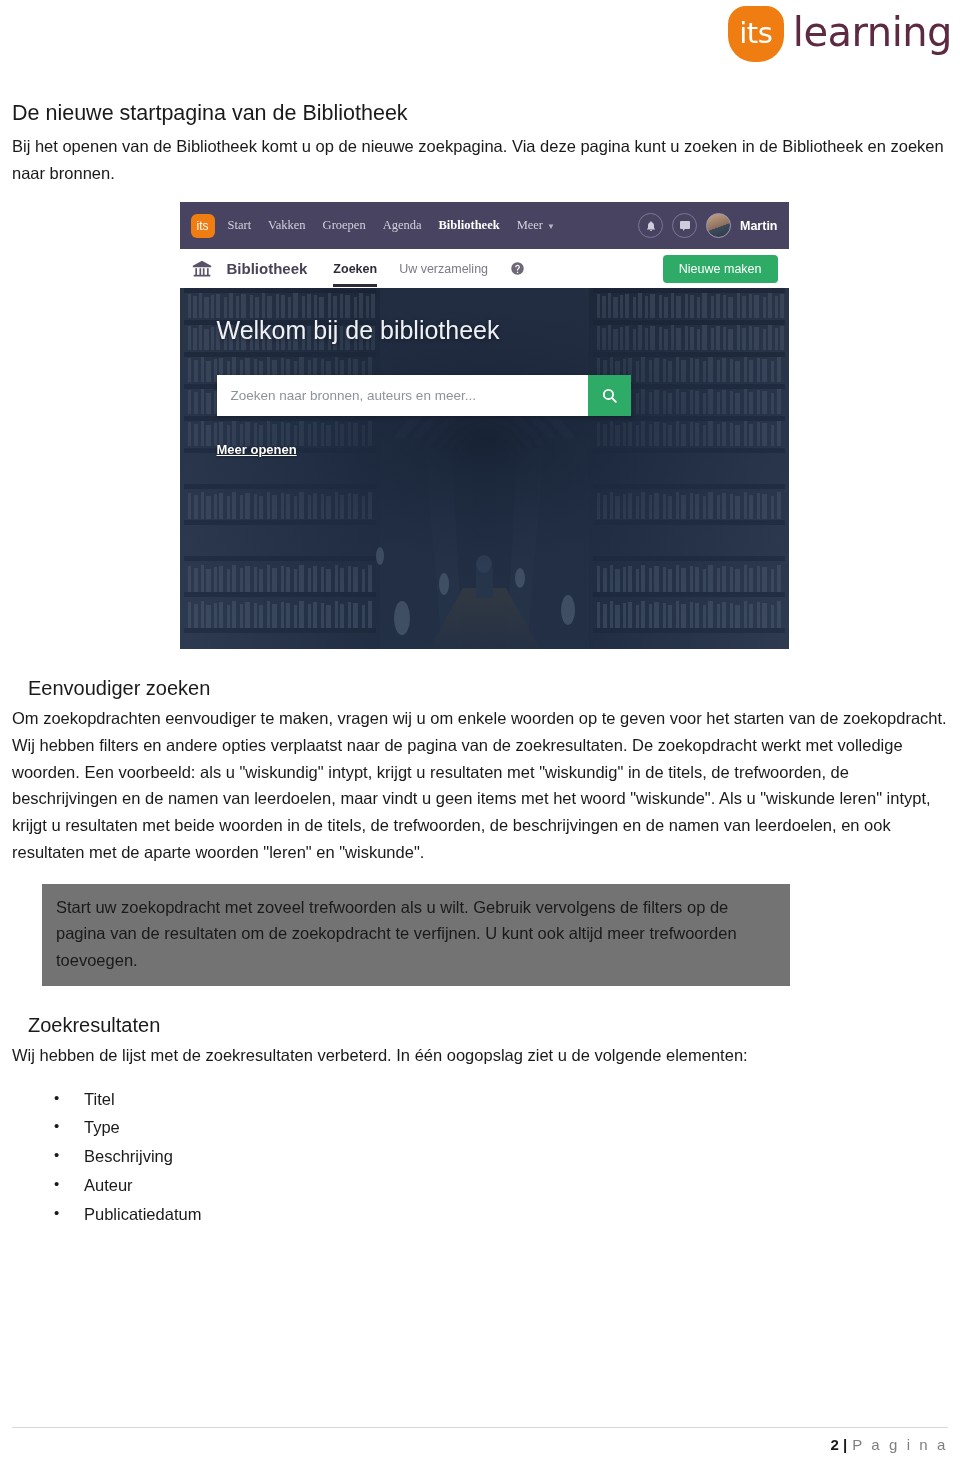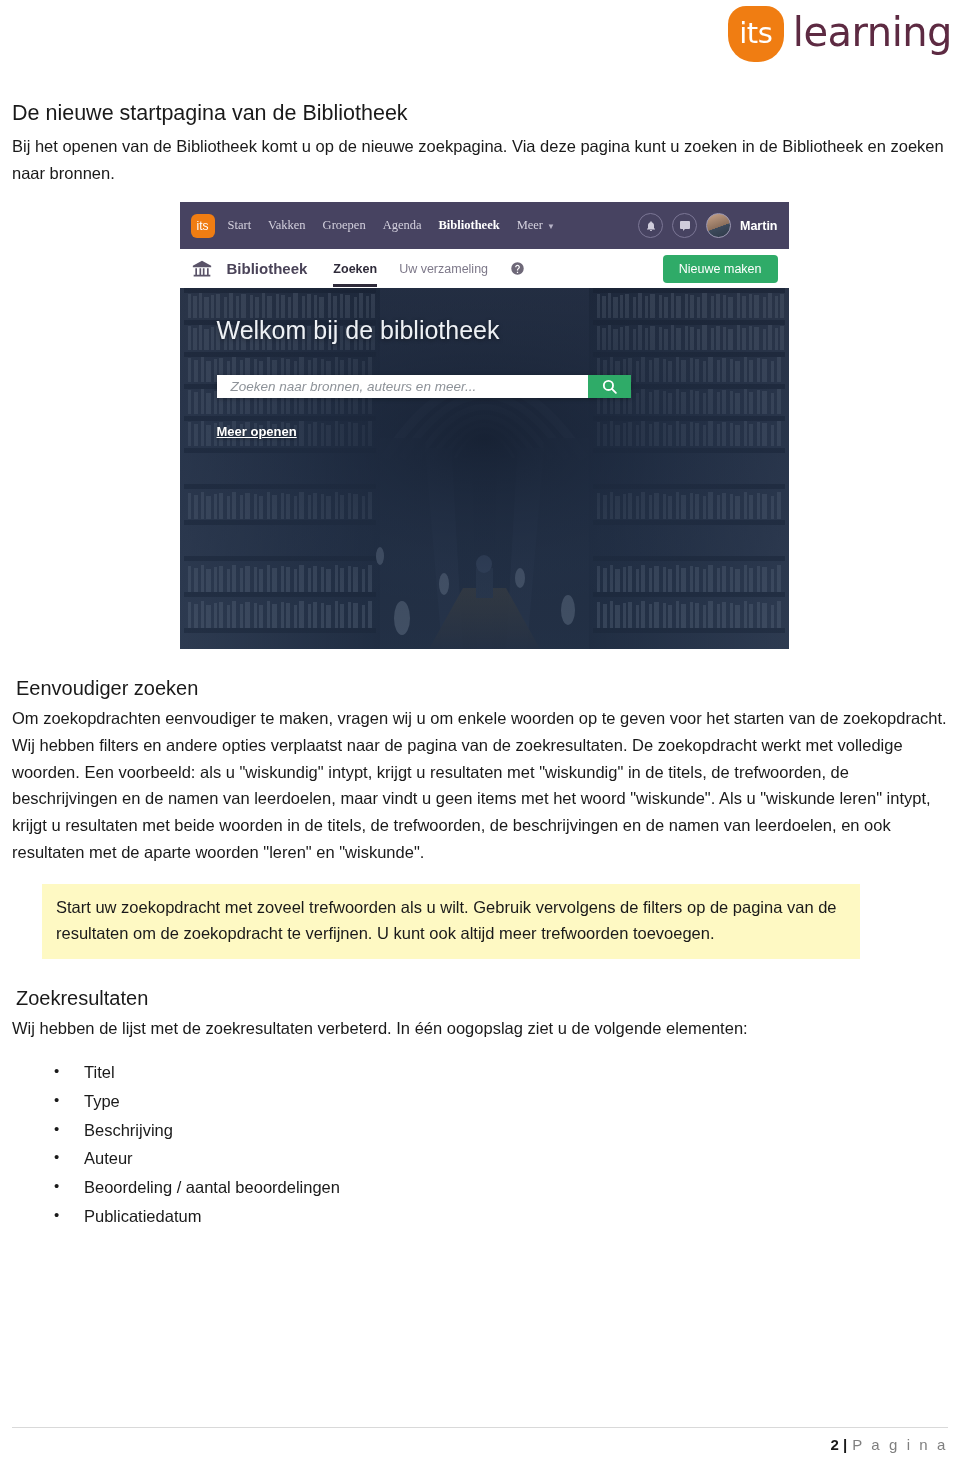--- a/index.html
+++ b/index.html
@@ -62,21 +62,21 @@
   h1.doc-title {
     font-size: 21.5px;
     font-weight: 400;
     margin: 22px 0 6px 0;
     line-height: 1.25;
     color: #1a1a1a;
   }
   h2.doc-h2 {
     font-size: 20px;
     font-weight: 400;
-    margin: 26px 0 4px 4px;
+    margin: 26px 0 4px 16px;
     line-height: 1.3;
     color: #1a1a1a;
   }
   p.body-text {
     font-size: 16.5px;
     line-height: 1.62;
     margin: 0 0 0 0;
     color: #1a1a1a;
   }
 
@@ -199,23 +199,22 @@
   .hero-title {
     color: #eef1f5;
     font-size: 25px;
     font-weight: 400;
     margin: 0 0 30px 0;
     text-shadow: 0 1px 4px rgba(0,0,0,.45);
   }
   .hero-search {
     display: flex;
     width: 414px;
-    height: 23px;
+    height: 41px;
     box-shadow: 0 1px 4px rgba(0,0,0,.3);
-    font-style: italic;
   }
   .hero-search-input {
     flex: 1 1 auto;
     background: #ffffff;
     display: flex;
     align-items: center;
     padding-left: 14px;
     font-size: 13.5px;
     color: #8e9399;
   }
@@ -229,24 +228,24 @@
     color: #ffffff;
     font-size: 13px;
     font-weight: bold;
     text-decoration: underline;
     display: inline-block;
     text-shadow: 0 1px 3px rgba(0,0,0,.5);
   }
 
   
   .callout {
-    background: #fef9c3;
+    background: #737373;
     padding: 10px 14px 12px 14px;
     margin: 18px 0 0 30px;
-    width: 818px;
+    width: 748px;
   }
   .callout p {
     margin: 0;
     font-size: 16.5px;
     line-height: 1.62;
     color: #1a1a1a;
   }
 
   
   ul.doc-list {
@@ -939,21 +938,20 @@
   </div>
 
   <h2 class="doc-h2">Zoekresultaten</h2>
   <p class="body-text">Wij hebben de lijst met de zoekresultaten verbeterd. In één oogopslag ziet u de volgende elementen:</p>
 
   <ul class="doc-list">
     <li>Titel</li>
     <li>Type</li>
     <li>Beschrijving</li>
     <li>Auteur</li>
-    <li>Beoordeling / aantal beoordelingen</li>
     <li>Publicatiedatum</li>
   </ul>
 
 </div>
 
 <div class="page-footer">
   <div class="footer-rule"></div>
   <div class="footer-inner">
     <span class="footer-num">2</span><span class="footer-sep">|</span><span>P a g i n a</span>
   </div>

